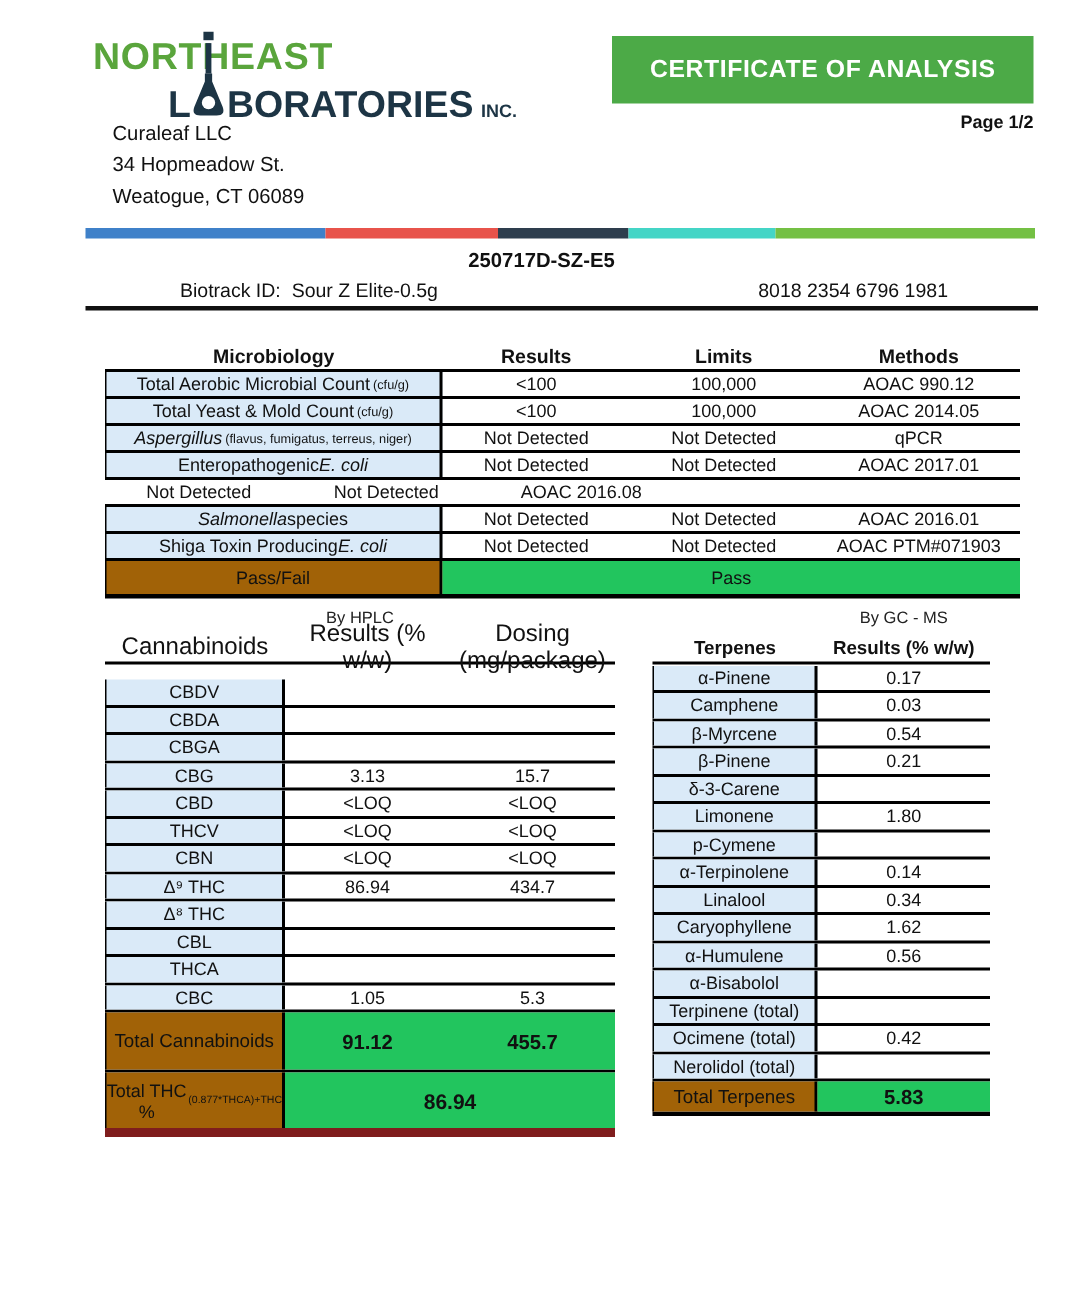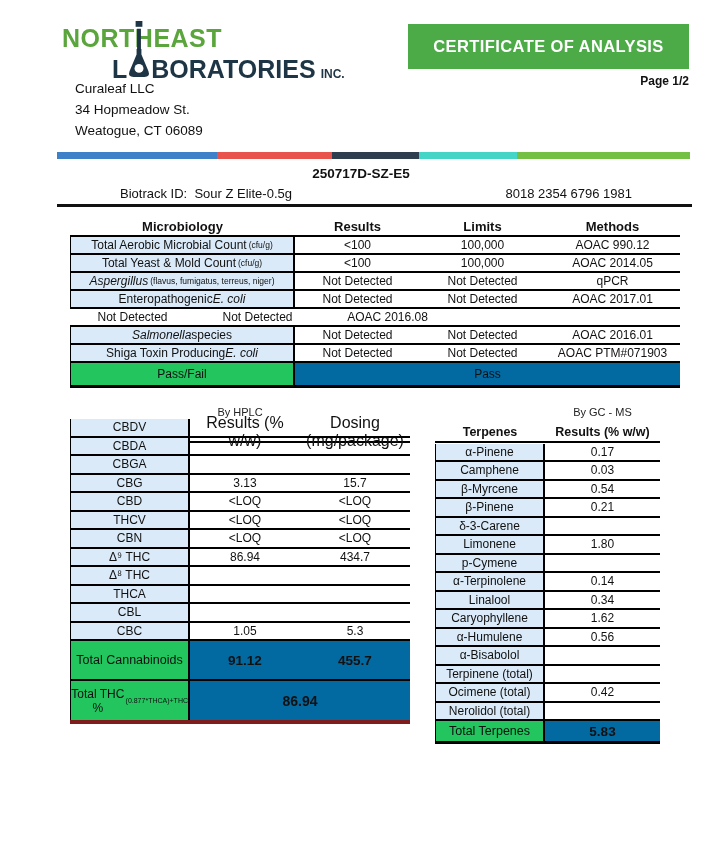--- a/index.html
+++ b/index.html
@@ -36,45 +36,45 @@
   .seg-green{width:27.4%;background:#74c044;}
   .sample-id{position:absolute;left:0;top:166px;width:722px;text-align:center;font-weight:bold;font-size:13.5px;}
   .biotrack{position:absolute;left:120px;top:186px;font-size:13px;}
   .package-code{position:absolute;top:186px;left:440px;width:192px;text-align:right;font-size:13px;}
   .hr-thick{position:absolute;left:57px;top:204px;width:635px;height:3px;background:#111;}
 
   
   .trow{display:flex;align-items:center;border-bottom:2px solid #000;box-sizing:border-box;font-size:12px;}
   .cell{display:flex;align-items:center;justify-content:center;height:100%;box-sizing:border-box;text-align:center;}
   .c-blue{background:#daeaf8;border-left:1.5px solid #000;border-right:2.5px solid #000;}
-  .c-green{background:#0369a1;font-weight:bold;}
+  .c-green{background:#22c55e;font-weight:bold;}
   .it{font-style:italic;}
   .note{font-size:8.5px;margin-left:2px;}
 
   
-  .micro{position:absolute;left:70px;top:217px;width:610px;}
+  .micro{position:absolute;left:70px;top:228px;width:610px;}
   .m-head{display:flex;font-weight:bold;font-size:13px;height:18px;border-bottom:2.5px solid #000;box-sizing:content-box;}
   .mc1{width:225px;} .mc2{width:125px;} .mc3{width:125px;} .mc4{width:135px;}
   .micro .trow{height:18px;}
   .micro .pass-row{height:25px;border-bottom:3.5px solid #000;}
   .pass-merge{width:385px;}
 
   
   .byline{position:absolute;font-size:11px;color:#222;text-align:center;}
   .by-hplc{left:70px;top:406px;width:340px;}
   .by-gcms{left:545px;top:406px;width:115px;}
   .cann-head{position:absolute;left:70px;top:423px;width:340px;display:flex;font-weight:normal;font-size:16px;height:18px;border-bottom:2.5px solid #000;align-items:center;}
   .cc1{width:120px;} .cc2{width:110px;} .cc3{width:110px;}
-  .cann{position:absolute;left:70px;top:419px;width:340px;}
+  .cann{position:absolute;left:70px;top:453px;width:340px;}
   .cann .trow{height:18.5px;}
   .cann .tot-row{height:40px;}
-  .cann .thc-row{height:43px;border-bottom:4px solid #7f1d1d;}
+  .cann .thc-row{height:43px;border-bottom:6px solid #7f1d1d;}
   .cann .tot-val{font-size:13.5px;}
   .thc-merge{width:220px;font-size:14px;}
-  .c-white{border-left:1.5px solid #000;border-right:2.5px solid #000;background:#22c55e;}
+  .c-white{border-left:1.5px solid #000;border-right:2.5px solid #000;background:#a16207;}
   .thc-sub{font-size:7px;vertical-align:sub;margin-left:1px;}
 
   
   .terp-head{position:absolute;left:435px;top:423px;width:225px;display:flex;font-weight:bold;font-size:12.5px;height:18px;border-bottom:2.5px solid #000;align-items:center;}
   .tc1{width:110px;} .tc2{width:115px;}
   .terp{position:absolute;left:435px;top:443.5px;width:225px;}
   .terp .trow{height:18.5px;}
   .terp .tot-row{height:23px;border-bottom:3px solid #000;}
   .terp .tot-val{font-size:13.5px;}
 </style>
@@ -252,26 +252,26 @@
       <div class="cell cc1 c-blue">Δ⁹ THC</div>
       <div class="cell cc2">86.94</div>
       <div class="cell cc3">434.7</div>
     </div>
     <div class="trow">
       <div class="cell cc1 c-blue">Δ⁸ THC</div>
       <div class="cell cc2"></div>
       <div class="cell cc3"></div>
     </div>
     <div class="trow">
+      <div class="cell cc1 c-blue">CBL</div>
+      <div class="cell cc2"></div>
+      <div class="cell cc3"></div>
+    </div>
+    <div class="trow">
       <div class="cell cc1 c-blue">THCA</div>
-      <div class="cell cc2"></div>
-      <div class="cell cc3"></div>
-    </div>
-    <div class="trow">
-      <div class="cell cc1 c-blue">CBL</div>
       <div class="cell cc2"></div>
       <div class="cell cc3"></div>
     </div>
     <div class="trow">
       <div class="cell cc1 c-blue">CBC</div>
       <div class="cell cc2">1.05</div>
       <div class="cell cc3">5.3</div>
     </div>
     <div class="trow tot-row">
       <div class="cell cc1 c-white" style="font-size:12.5px;">Total Cannabinoids</div>

